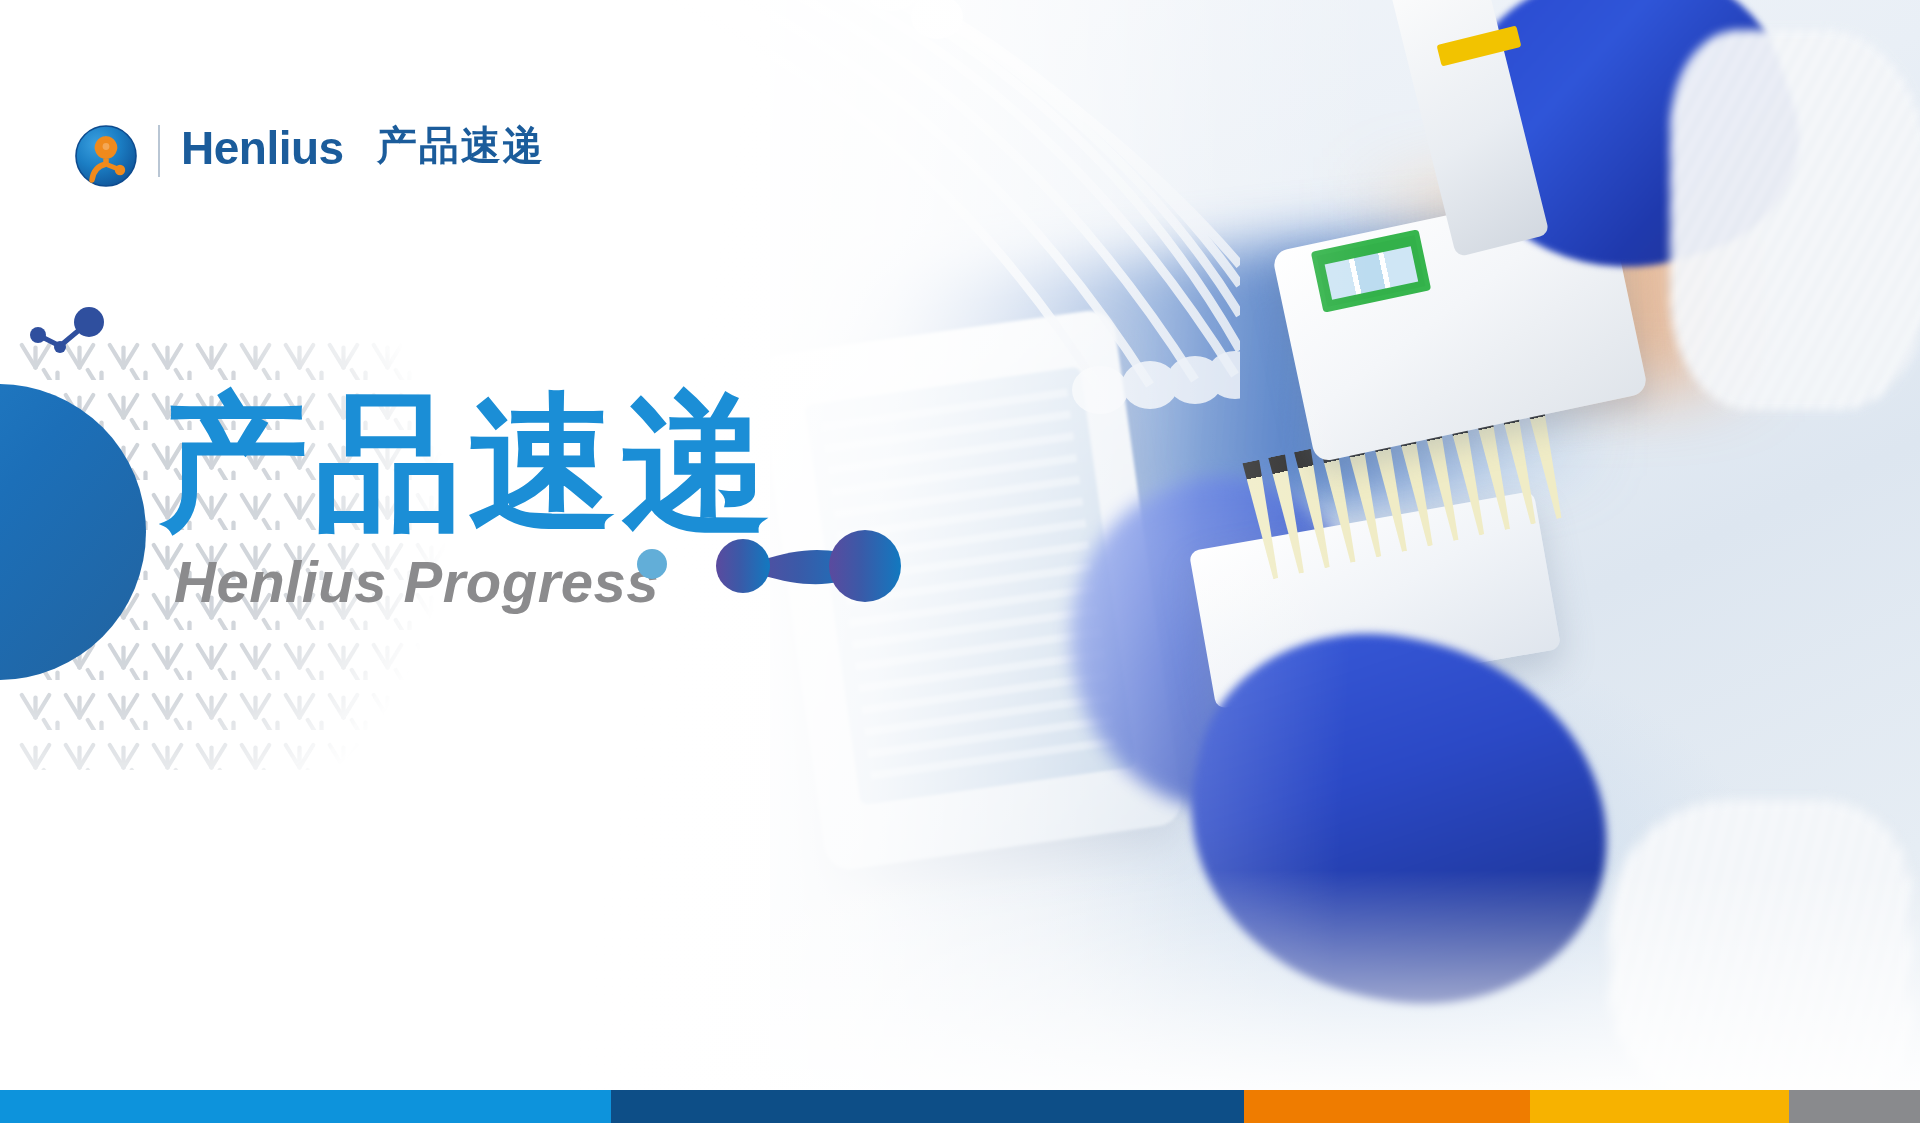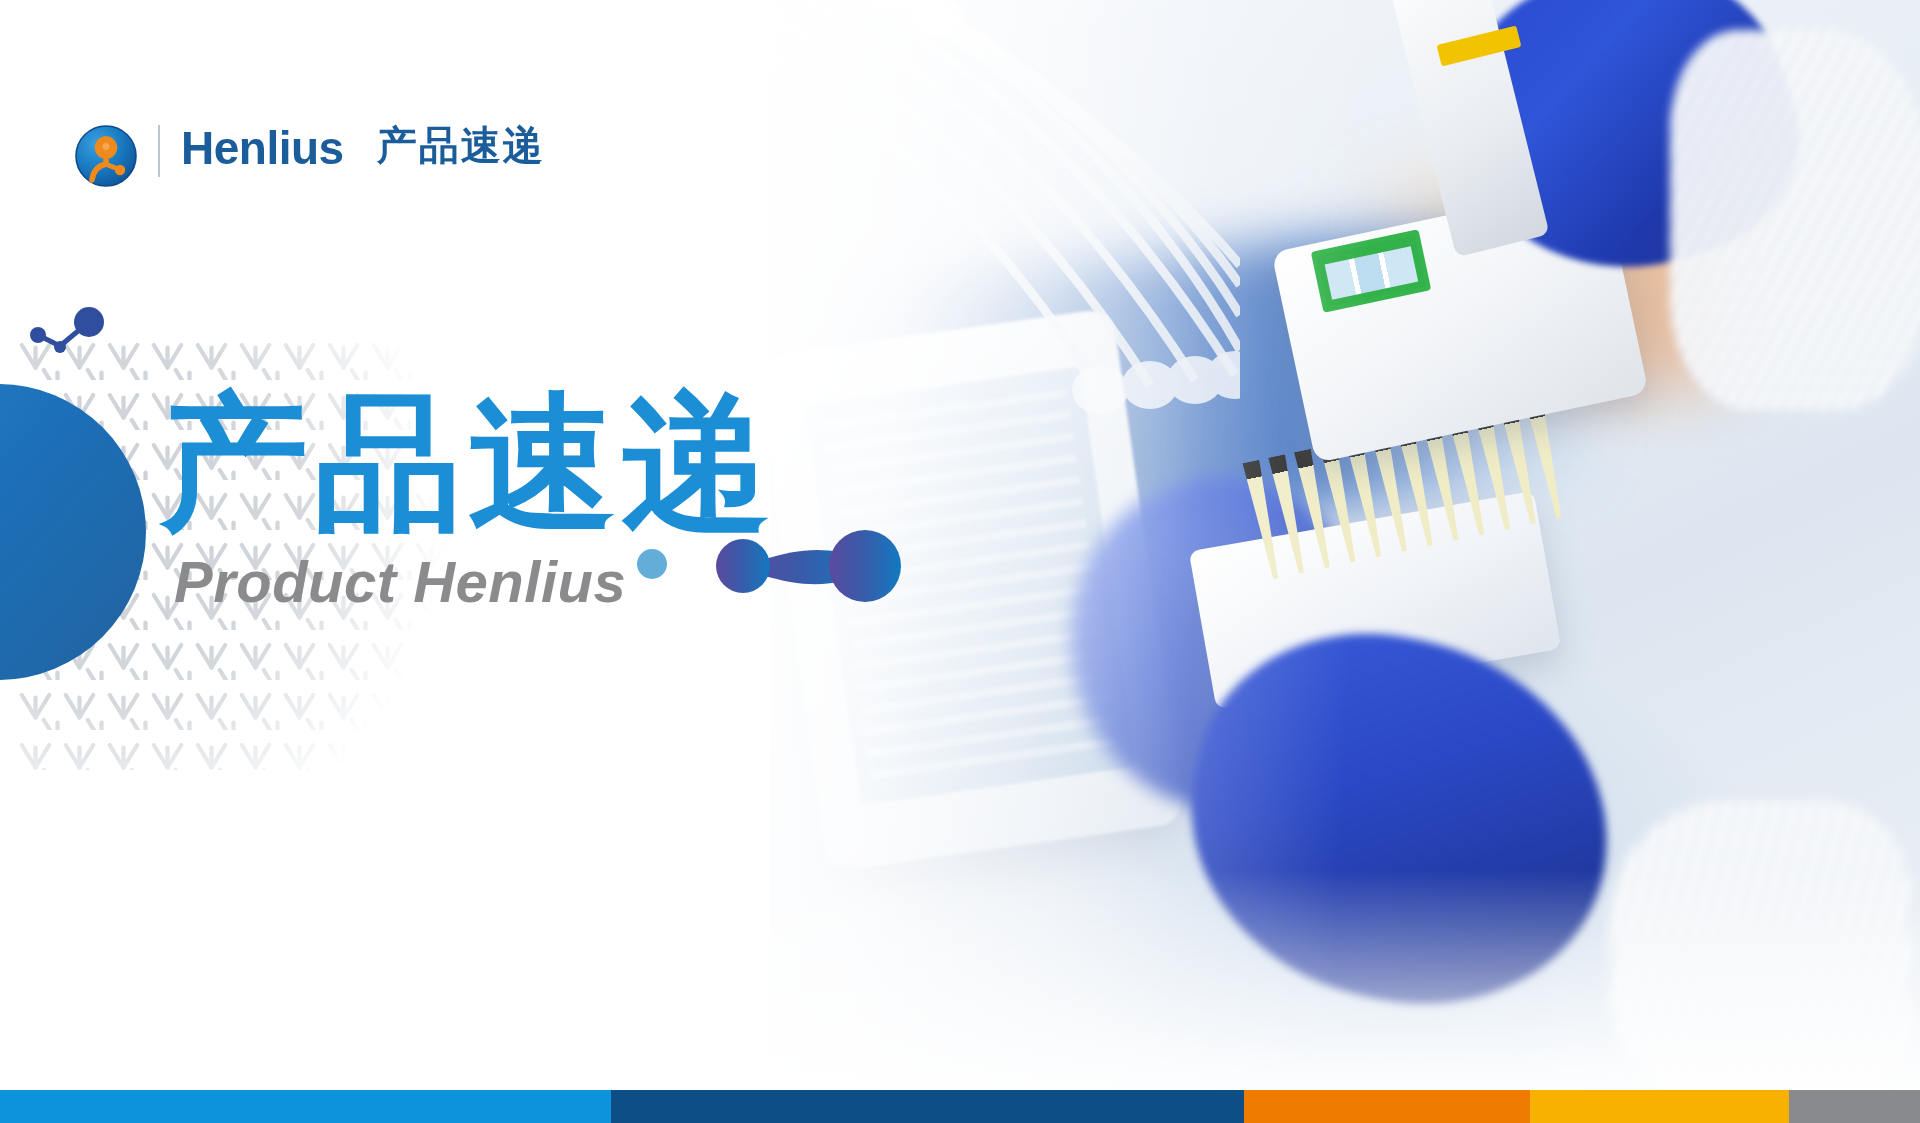--- a/index.html
+++ b/index.html
@@ -439,21 +439,21 @@
       <circle cx="45" cy="45" r="5.2" fill="#f08a1c"></circle>
       <path d="M33 40 L43 44" stroke="#f08a1c" stroke-width="4.6" stroke-linecap="round"></path>
     </svg>
     <div class="logo-divider"></div>
     <div class="logo-wordmark">Henlius</div>
     <div class="logo-cn">产品速递</div>
   </div>
 
   <div class="title-block">
     <div class="title-cn">产品速递</div>
-    <div class="title-en">Product Henlius</div>
+    <div class="title-en">Henlius Progress</div>
   </div>
 
   <div class="dot-small"></div>
   <svg class="molecule-accent" viewBox="0 0 212 72">
     <defs>
       <linearGradient id="molGrad" x1="0" y1="0" x2="1" y2="0">
         <stop offset="0%" stop-color="#5b4a9e"></stop>
         <stop offset="45%" stop-color="#3a5aa8"></stop>
         <stop offset="100%" stop-color="#1279c0"></stop>
       </linearGradient>

